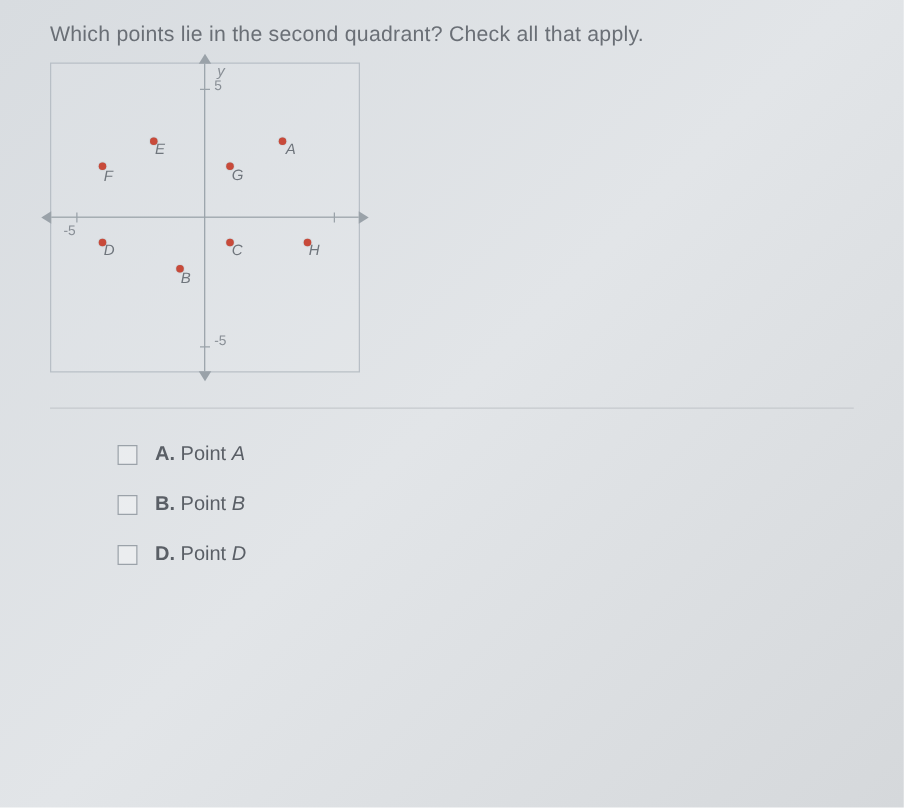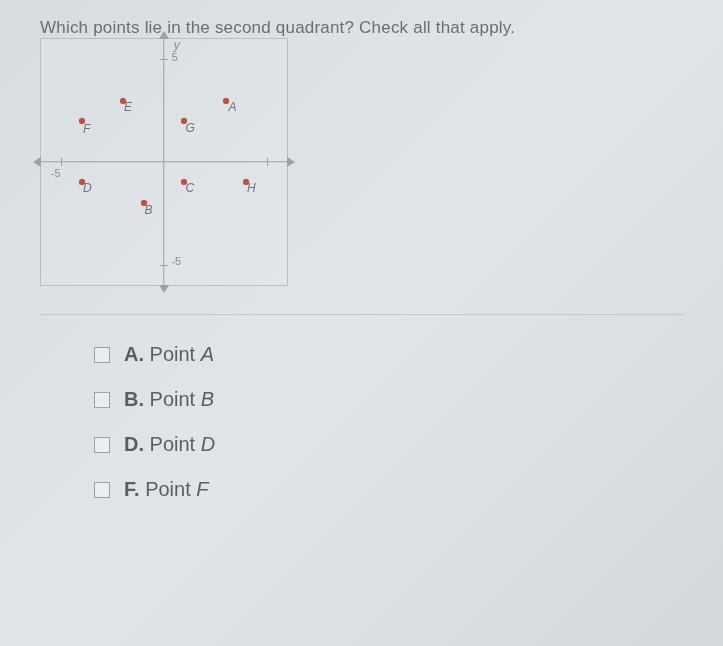--- a/index.html
+++ b/index.html
@@ -9,20 +9,21 @@
       background: linear-gradient(135deg, #d8dce0 0%, #e2e5e8 50%, #d5d8db 100%);
       font-family: Arial, sans-serif;
       padding: 18px 40px;
       overflow: hidden;
       position: relative;
     }
     .question {
       color: #6a6f76;
       font-size: 17px;
       font-weight: 500;
+      margin-bottom: 12px;
       letter-spacing: 0.2px;
     }
     .chart-wrap {
       width: 248px;
       height: 248px;
       border: 1.5px solid #b8bfc6;
       background: rgba(255,255,255,0.08);
       position: relative;
       margin-bottom: 28px;
     }
@@ -102,21 +103,21 @@
     .cb {
       width: 16px;
       height: 16px;
       border: 1.5px solid #9ba2a9;
       background: rgba(255,255,255,0.35);
       cursor: pointer;
       flex-shrink: 0;
     }
     .opt-text {
       color: #5a5f66;
-      font-size: 20px;
+      font-size: 16px;
     }
     .opt-text .letter { font-weight: 600; }
     .opt-text .point { font-style: italic; }
   </style>
 </head>
 <body>
 
 <div class="question">Which points lie in the second quadrant? Check all that apply.</div>
 
 <div class="chart-wrap">
@@ -179,17 +180,13 @@
     <div class="opt-text"><span class="letter">A.</span> <span>Point</span> <span class="point">A</span></div>
   </div>
   <div class="opt">
     <div class="cb"></div>
     <div class="opt-text"><span class="letter">B.</span> <span>Point</span> <span class="point">B</span></div>
   </div>
   <div class="opt">
     <div class="cb"></div>
     <div class="opt-text"><span class="letter">D.</span> <span>Point</span> <span class="point">D</span></div>
   </div>
-  <div class="opt">
-    <div class="cb"></div>
-    <div class="opt-text"><span class="letter">F.</span> <span>Point</span> <span class="point">F</span></div>
-  </div>
 </div>
 
 </body></html>

